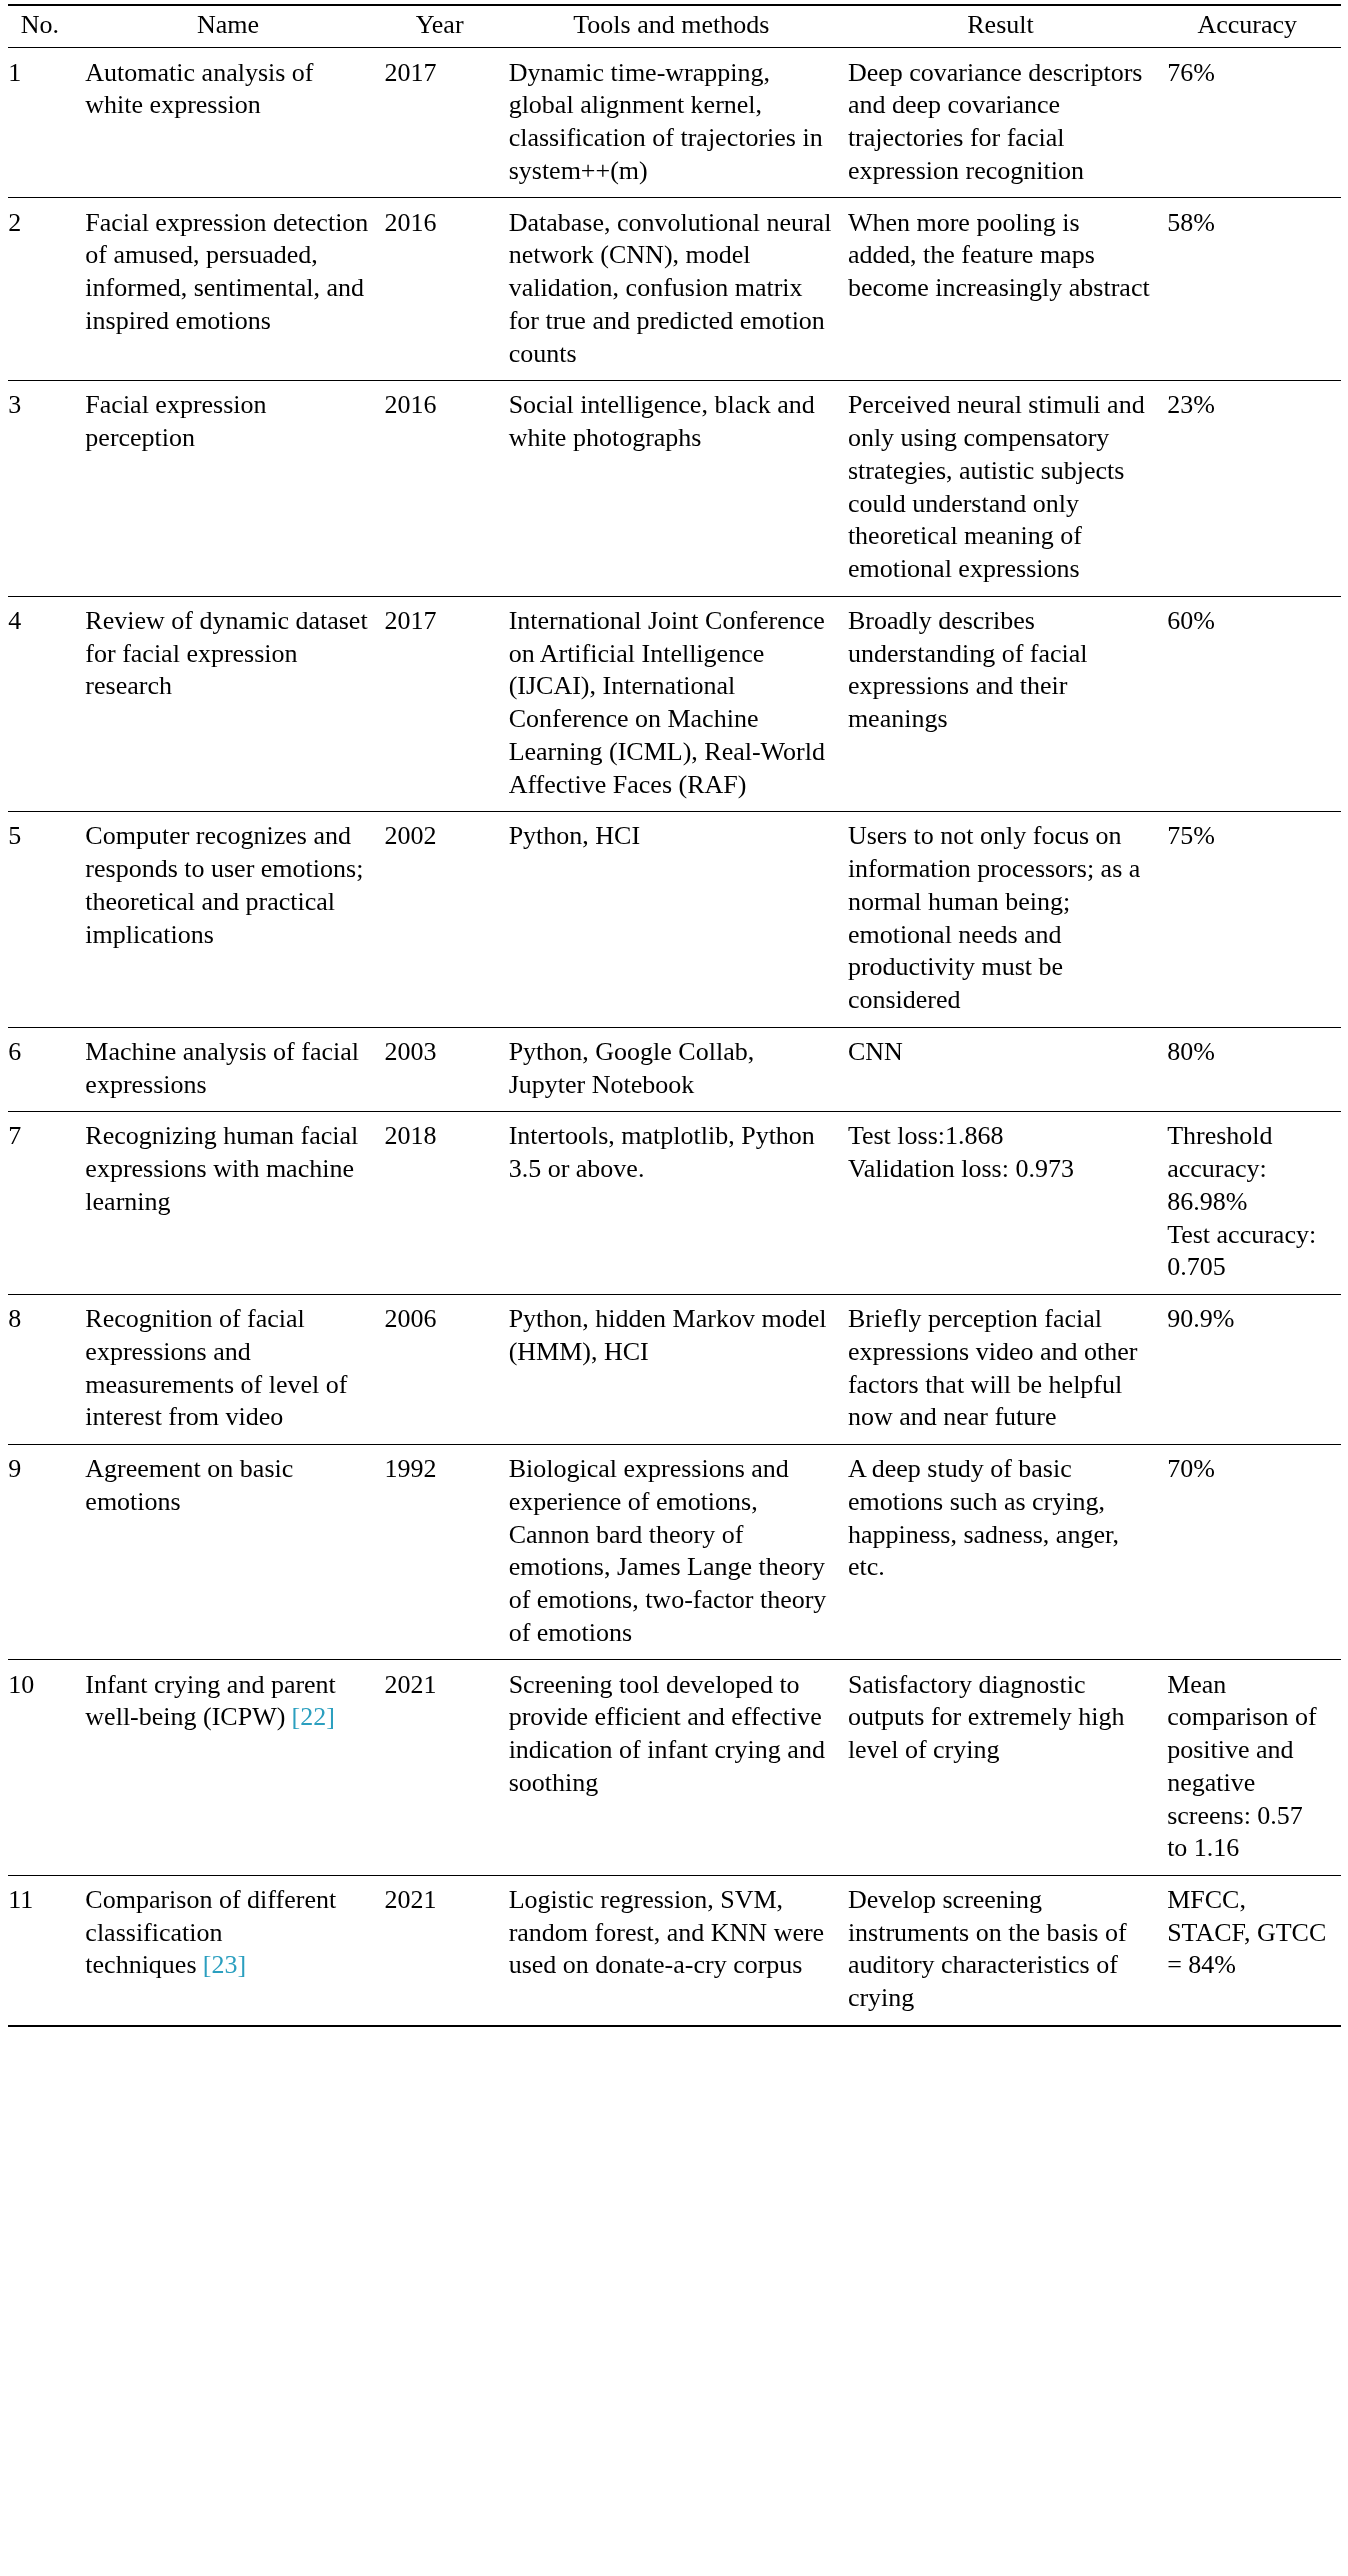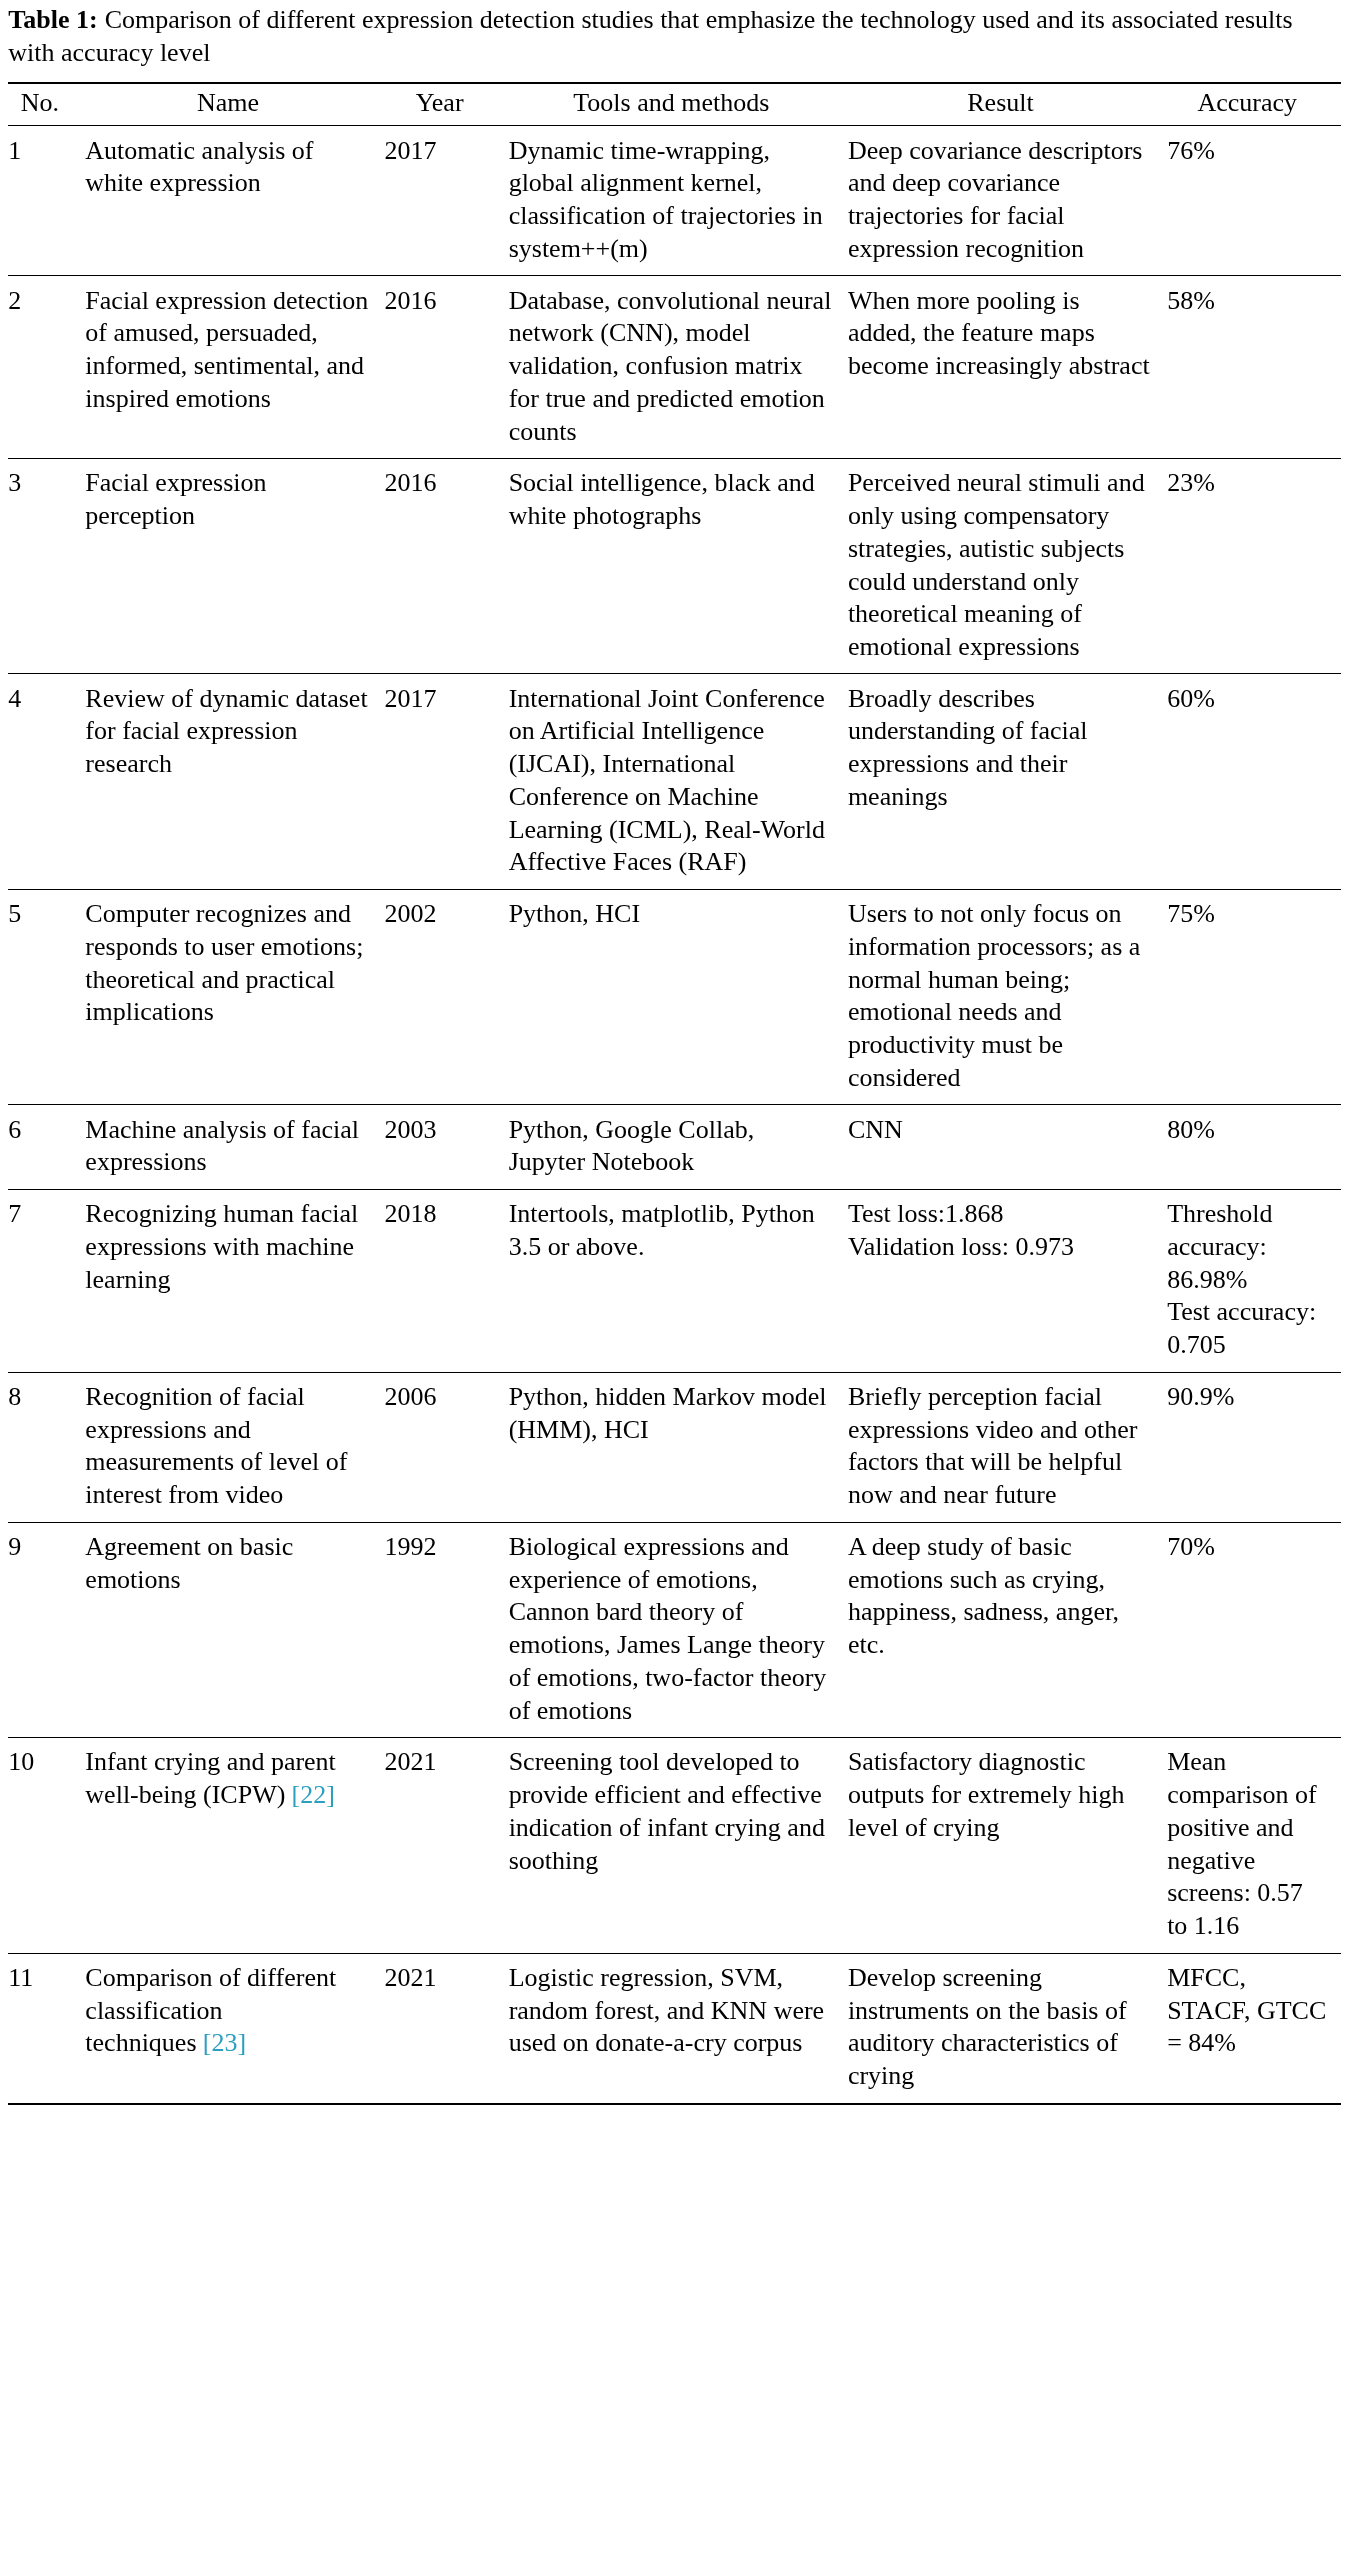--- a/index.html
+++ b/index.html
@@ -48,23 +48,20 @@
     color: var(--link-color);
     margin-left: 6.2px;
     cursor: pointer;
   }
 </style>
 </head>
 <body>
 
 <div class="page">
 
-  <div class="caption">
-    <span class="caption-label">Table 1:</span><span>Comparison of different expression detection studies that emphasize the technology used and its associated results with accuracy level</span>
-  </div>
 
   <table>
     <colgroup>
       <col class="c-no">
         <col class="c-name">
         <col class="c-year">
         <col class="c-tools">
         <col class="c-res">
         <col class="c-acc">
     </colgroup>

